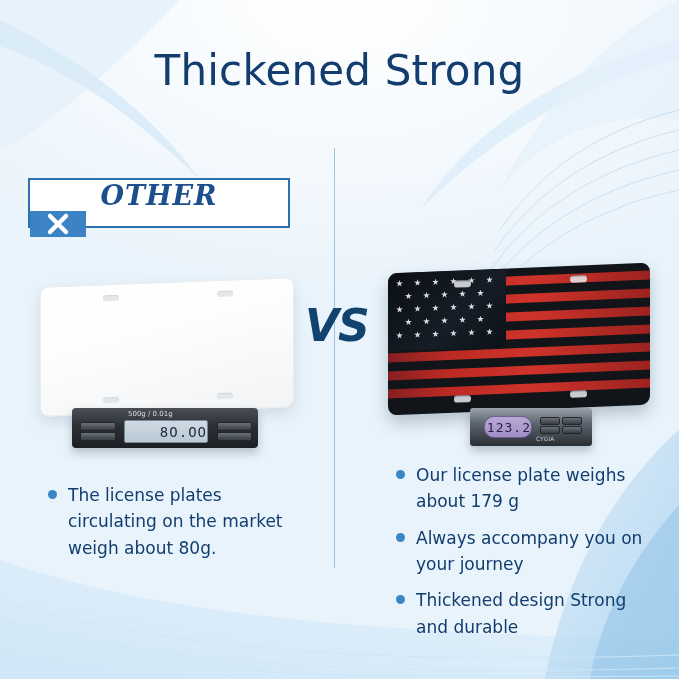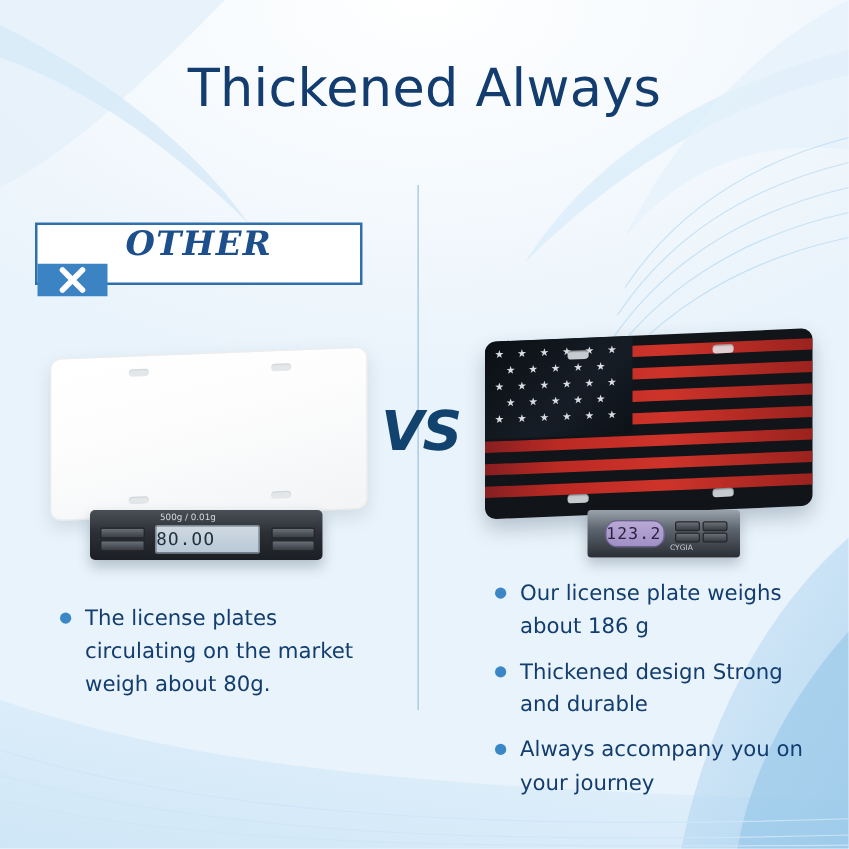--- a/index.html
+++ b/index.html
@@ -87,21 +87,21 @@
   #label-bar-our   { left: 408px; top: 178px; width: 230px; }
 
   .glyph-x, .glyph-check {
     display: block;
   }
 
   
   .vs {
     position: absolute;
     left: 305px;
-    top: 320px;
+    top: 300px;
     font-family: "DejaVu Sans", sans-serif;
     font-style: italic;
     font-weight: bold;
     font-size: 44px;
     color: #12436f;
     letter-spacing: -1px;
   }
 
   
   #plate-white {
@@ -193,21 +193,21 @@
     background: linear-gradient(180deg, #4a4f57 0%, #2c3036 45%, #1b1e23 100%);
     box-shadow: 0 5px 10px rgba(40,60,80,0.28);
   }
   .scale .lcd {
     position: absolute;
     background: linear-gradient(180deg, #cfd9e2 0%, #b9c9d6 100%);
     border: 1px solid #7c8894;
     border-radius: 2px;
     display: flex;
     align-items: center;
-    justify-content: flex-start;
+    justify-content: flex-end;
     overflow: hidden;
   }
   .scale .lcd span {
     font-family: "DejaVu Sans Mono", monospace;
     color: #20303d;
     letter-spacing: 1px;
   }
   .scale .cap {
     position: absolute;
     color: #d8dde3;
@@ -320,21 +320,21 @@
     <path d="M0,679 L0,560 C120,600 260,630 679,640 L679,679 Z" fill="url(#gradBlue2)" opacity="0.55"></path>
     <path d="M679,679 L679,430 C600,500 560,600 545,679 Z" fill="url(#gradBlue)" opacity="0.55"></path>
     <path d="M679,679 L679,505 C630,560 600,620 590,679 Z" fill="#8cc1e6" opacity="0.5"></path>
     <g stroke="#cfe6f7" fill="none" opacity="0.9">
       <path d="M0,600 C160,650 380,665 679,655"></path>
       <path d="M0,620 C160,666 380,676 679,668"></path>
       <path d="M0,640 C150,676 370,679 679,676"></path>
     </g>
   </svg>
 
-  <div class="title">Thickened Always</div>
+  <div class="title">Thickened Strong</div>
 
   <div class="divider"></div>
 
   <div class="label-bar" id="label-bar-other">
     <div class="bar-text">OTHER</div>
     <div class="bar-icon">
       <svg class="glyph-x" width="26" height="26" viewBox="0 0 26 26" aria-hidden="true">
         <path d="M5 5 L21 21 M21 5 L5 21" stroke="#ffffff" stroke-width="4.5" stroke-linecap="round"></path>
       </svg>
     </div>
@@ -425,25 +425,25 @@
   <ul class="bullets" id="bullets-left">
     <li>
       <span class="dot"></span>
       <span class="txt">The license plates circulating on the market weigh about 80g.</span>
     </li>
   </ul>
 
   <ul class="bullets" id="bullets-right">
     <li>
       <span class="dot"></span>
-      <span class="txt">Our license plate weighs about 186 g</span>
+      <span class="txt">Our license plate weighs about 179 g</span>
+    </li>
+    <li>
+      <span class="dot"></span>
+      <span class="txt">Always accompany you on your journey</span>
     </li>
     <li>
       <span class="dot"></span>
       <span class="txt">Thickened design Strong and durable</span>
     </li>
-    <li>
-      <span class="dot"></span>
-      <span class="txt">Always accompany you on your journey</span>
-    </li>
   </ul>
 
 </div>
 
 </body></html>

